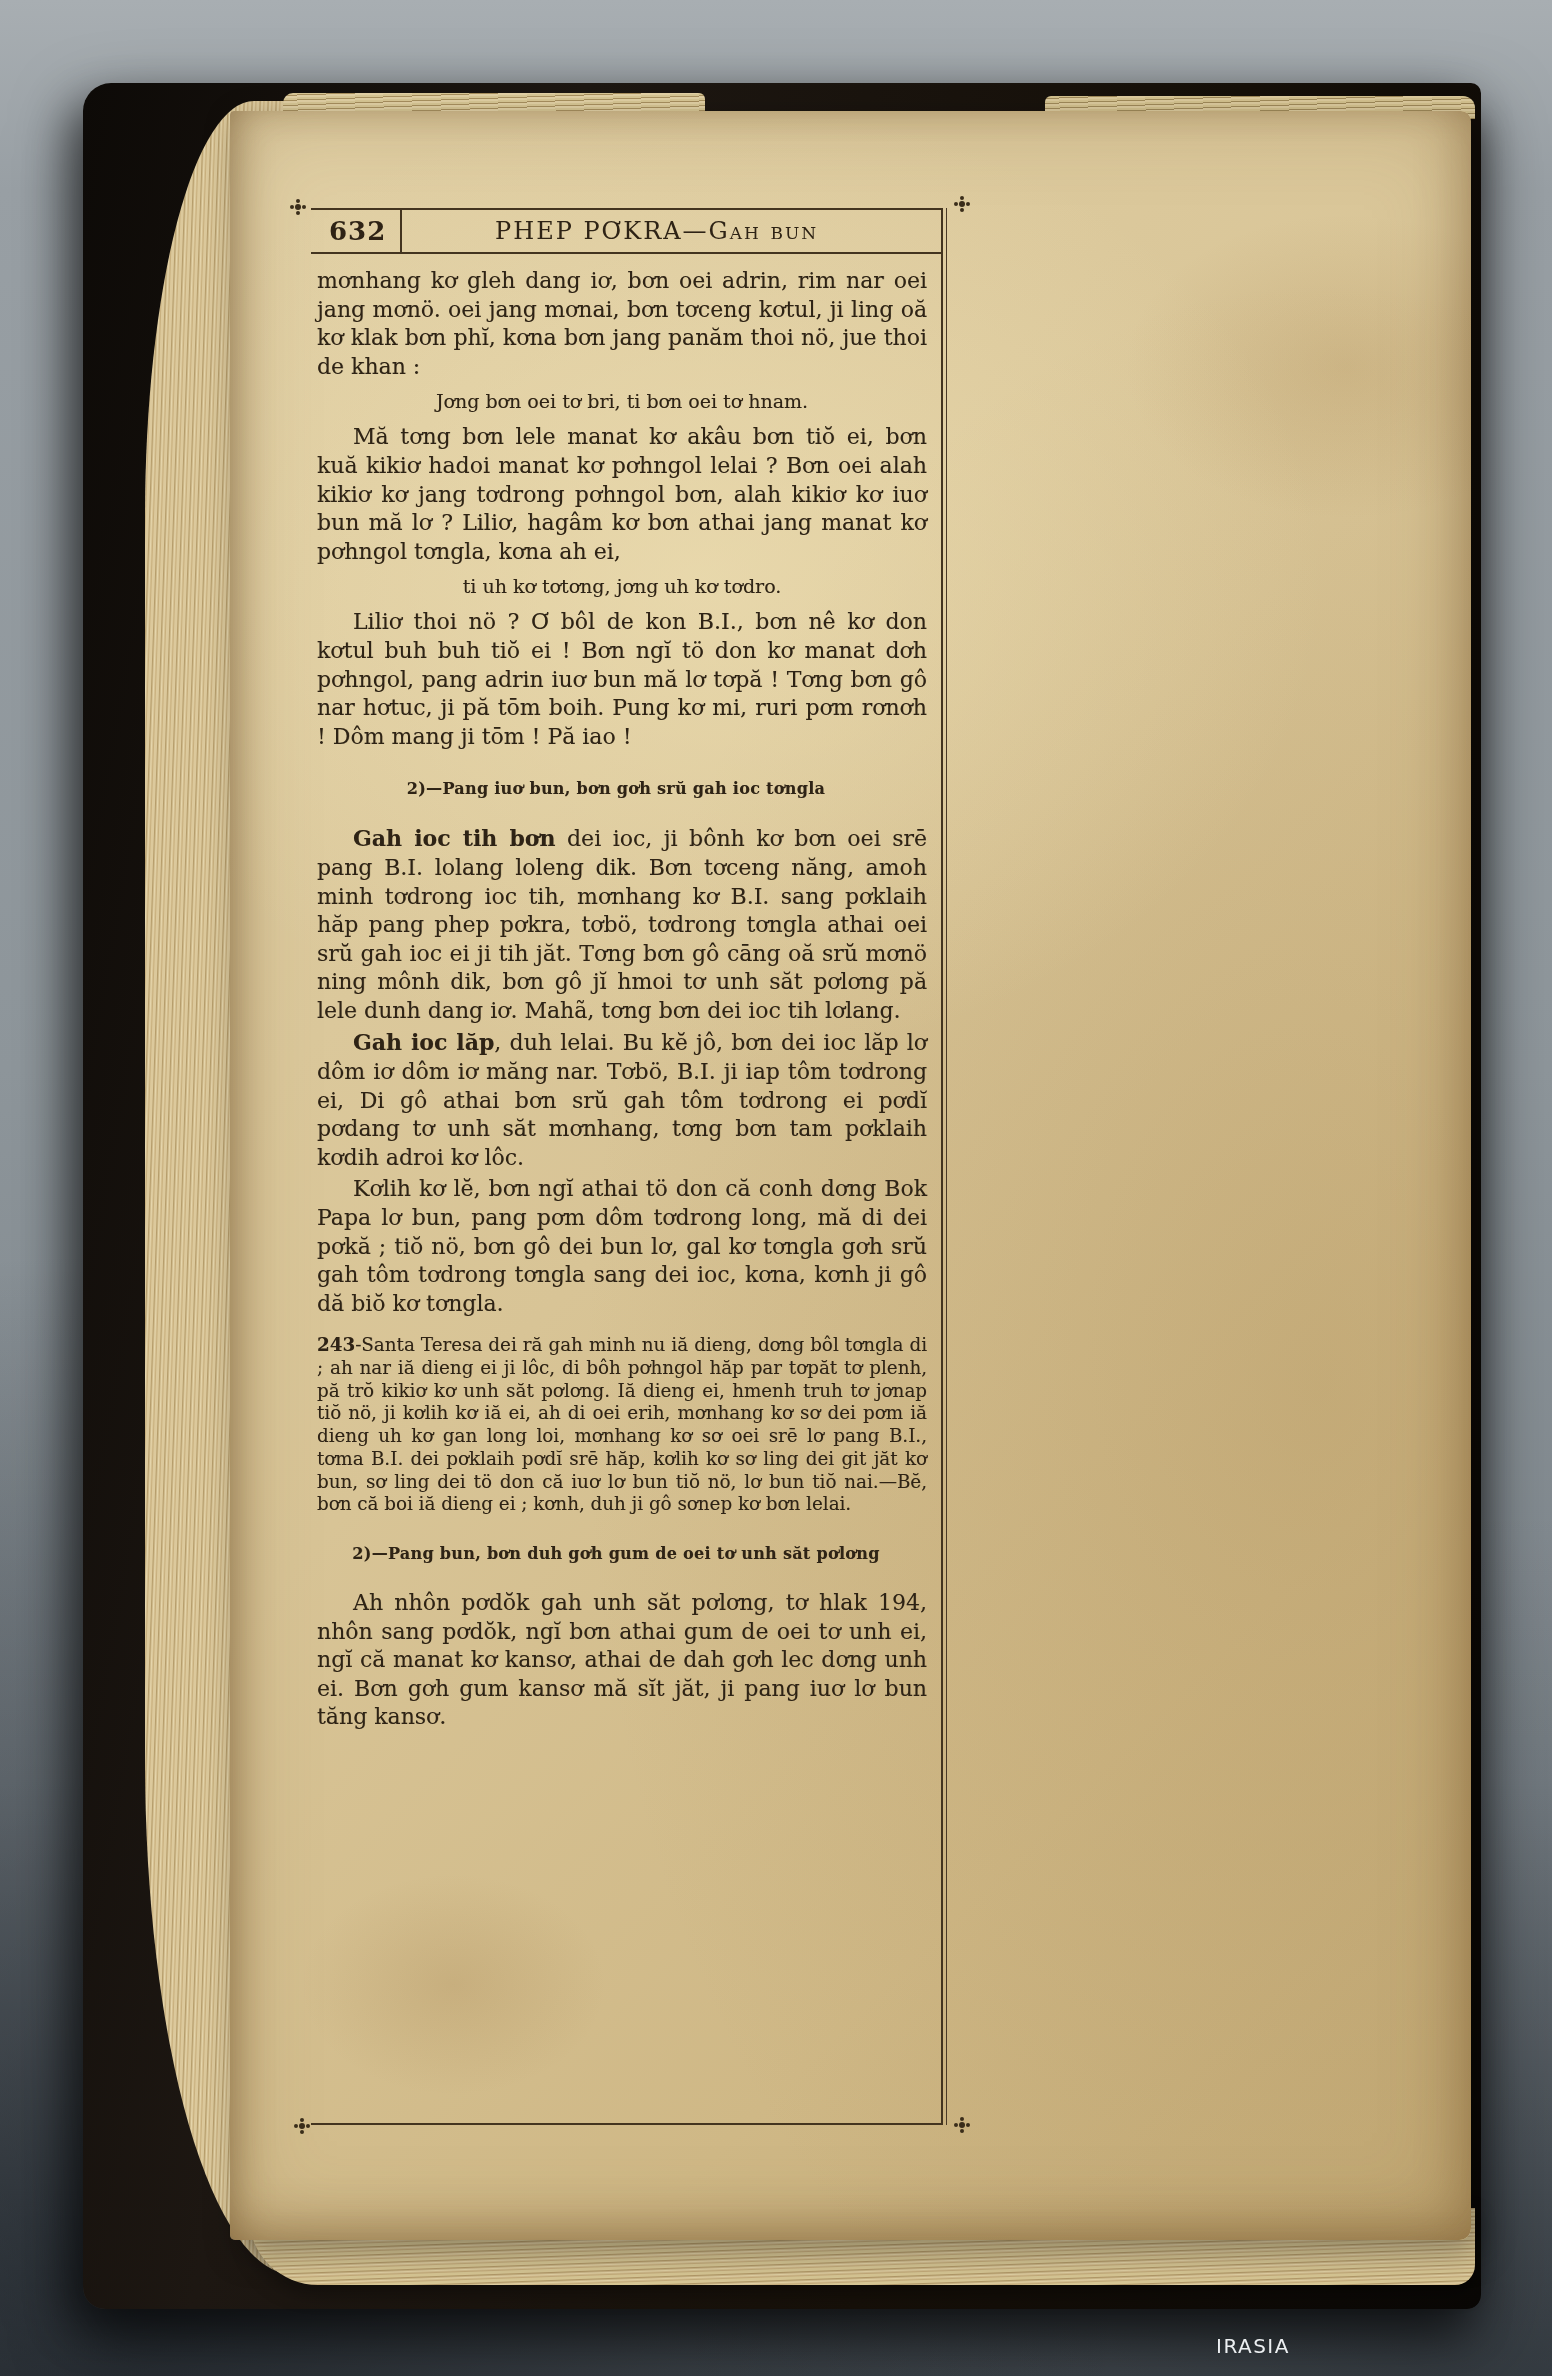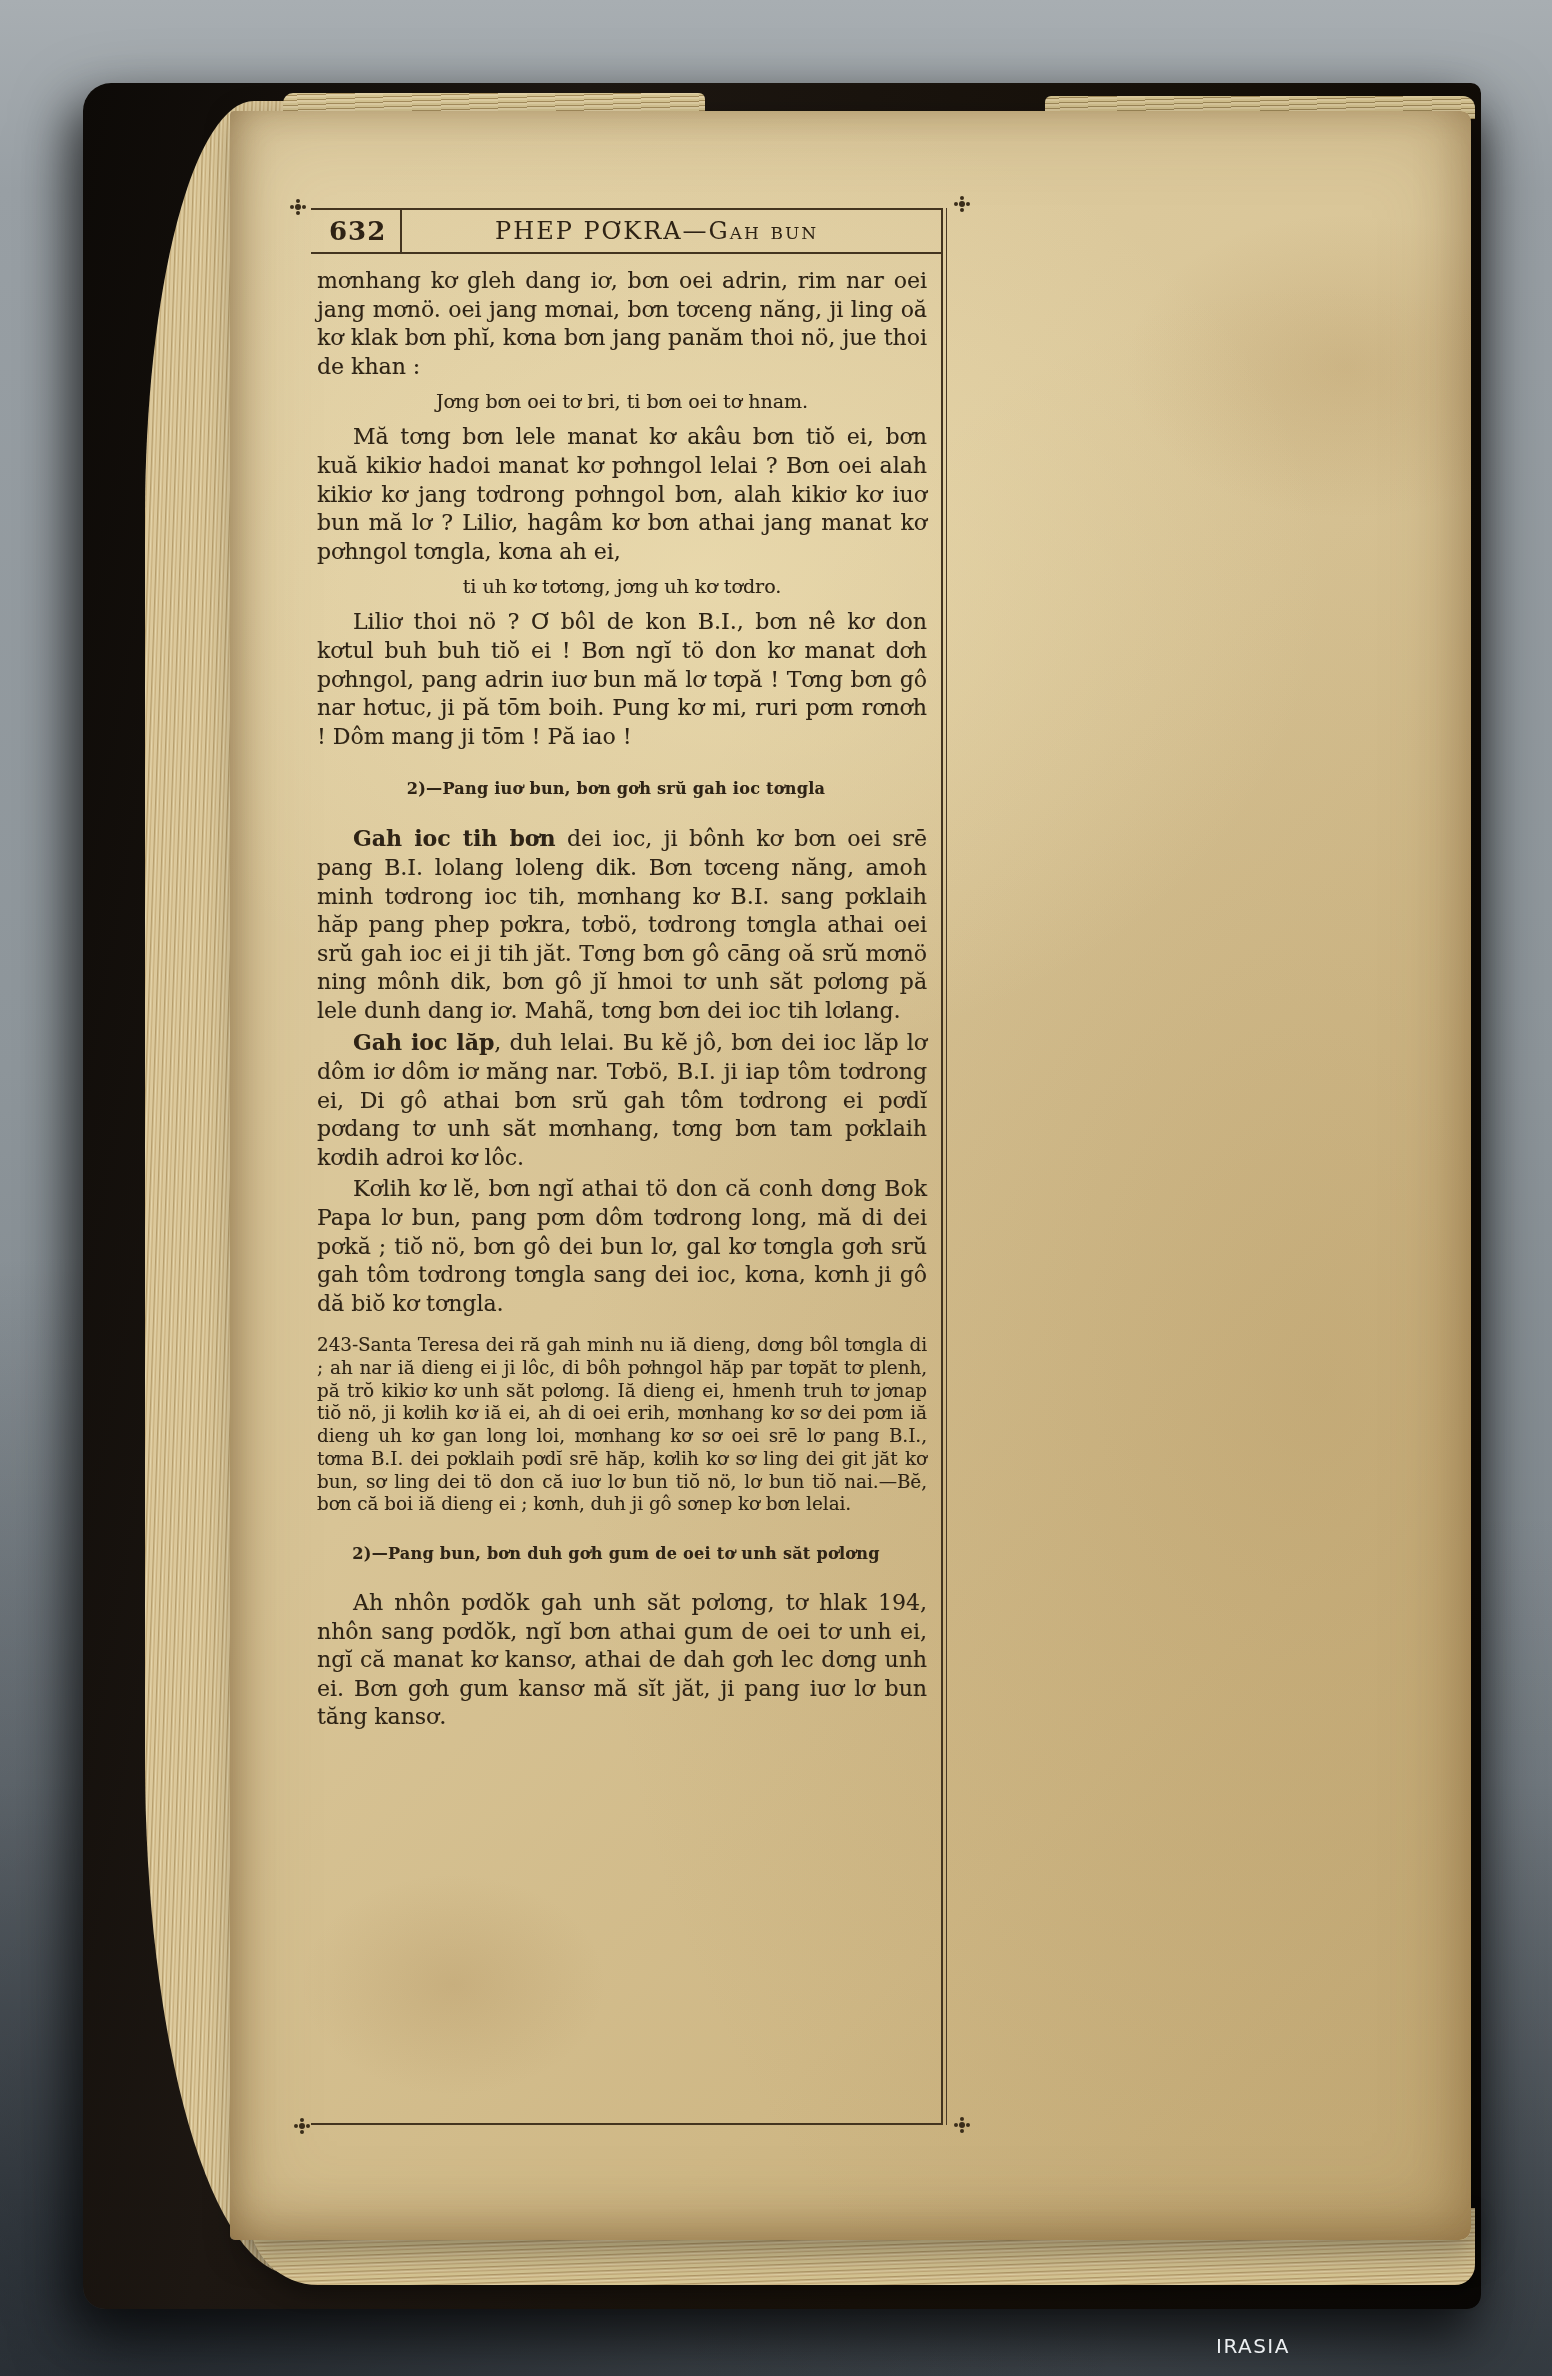--- a/index.html
+++ b/index.html
@@ -93,21 +93,21 @@
   .orn.br { left: 642px; bottom: -9px; }
 
   
   .text-area { position: absolute; top: 59px; left: 6px; width: 610px; text-shadow: 0.3px 0.3px 0 rgba(46,35,21,.28); }
   .para { font-size: 22px; line-height: 1.3; text-align: justify; text-indent: 36px; margin-bottom: 3px; }
   .para.noindent { text-indent: 0; }
   .verse { font-size: 19px; text-align: center; margin: 9px 0 11px; }
   .section-heading { font-size: 16px; font-weight: bold; text-align: center; margin: 28px 12px 26px 0; letter-spacing: 0.3px; }
   .lead { font-weight: bold; }
   .footnote { font-size: 18.3px; line-height: 1.24; text-align: justify; margin: 16px 0 6px; }
-  .footnote .fn-num { font-weight: normal; }
+  .footnote .fn-num { font-weight: bold; }
 
   .watermark {
     position: absolute; left: 1216px; top: 2334px;
     font-family: "DejaVu Sans", sans-serif; font-size: 20px;
     color: #eceff1; letter-spacing: 1.5px;
   }
 </style>
 </head>
 <body>
 
@@ -129,21 +129,21 @@
     <div class="rule-right"></div>
     <div class="rule-bottom"></div>
 
     <div class="header-row">
       <span class="page-number">632</span>
       <span class="header-divider"></span>
       <span class="header-title">PHEP PƠKRA—Gah bun</span>
     </div>
 
     <div class="text-area">
-      <p class="para noindent">mơnhang kơ gleh dang iơ, bơn oei adrin, rim nar oei jang mơnö. oei jang mơnai, bơn tơceng năng, ji ling oă kơ klak bơn phĭ, kơna bơn jang panăm thoi nö, jue thoi de khan :</p>
+      <p class="para noindent">mơnhang kơ gleh dang iơ, bơn oei adrin, rim nar oei jang mơnö. oei jang mơnai, bơn tơceng kơtul, ji ling oă kơ klak bơn phĭ, kơna bơn jang panăm thoi nö, jue thoi de khan :</p>
       <p class="verse">Jơng bơn oei tơ bri, ti bơn oei tơ hnam.</p>
       <p class="para">Mă tơng bơn lele manat kơ akâu bơn tiŏ ei, bơn kuă kikiơ hadoi manat kơ pơhngol lelai ? Bơn oei alah kikiơ kơ jang tơdrong pơhngol bơn, alah kikiơ kơ iuơ bun mă lơ ? Liliơ, hagâm kơ bơn athai jang manat kơ pơhngol tơngla, kơna ah ei,</p>
       <p class="verse">ti uh kơ tơtơng, jơng uh kơ tơdro.</p>
       <p class="para">Liliơ thoi nö ? Ơ bôl de kon B.I., bơn nê kơ don kơtul buh buh tiŏ ei ! Bơn ngĭ tö don kơ manat dơh pơhngol, pang adrin iuơ bun mă lơ tơpă ! Tơng bơn gô nar hơtuc, ji pă tōm boih. Pung kơ mi, ruri pơm rơnơh ! Dôm mang ji tōm ! Pă iao !</p>
 
       <h3 class="section-heading">2)—Pang iuơ bun, bơn gơh srŭ gah ioc tơngla</h3>
 
 
       <p class="para">
         <span class="lead">Gah ioc tih bơn</span><span> dei ioc, ji bônh kơ bơn oei srē pang B.I. lolang loleng dik. Bơn tơceng năng, amoh minh tơdrong ioc tih, mơnhang kơ B.I. sang pơklaih hăp pang phep pơkra, tơbö, tơdrong tơngla athai oei srŭ gah ioc ei ji tih jăt. Tơng bơn gô cāng oă srŭ mơnö ning mônh dik, bơn gô jĭ hmoi tơ unh săt pơlơng pă lele dunh dang iơ. Mahã, tơng bơn dei ioc tih lơlang.</span>

